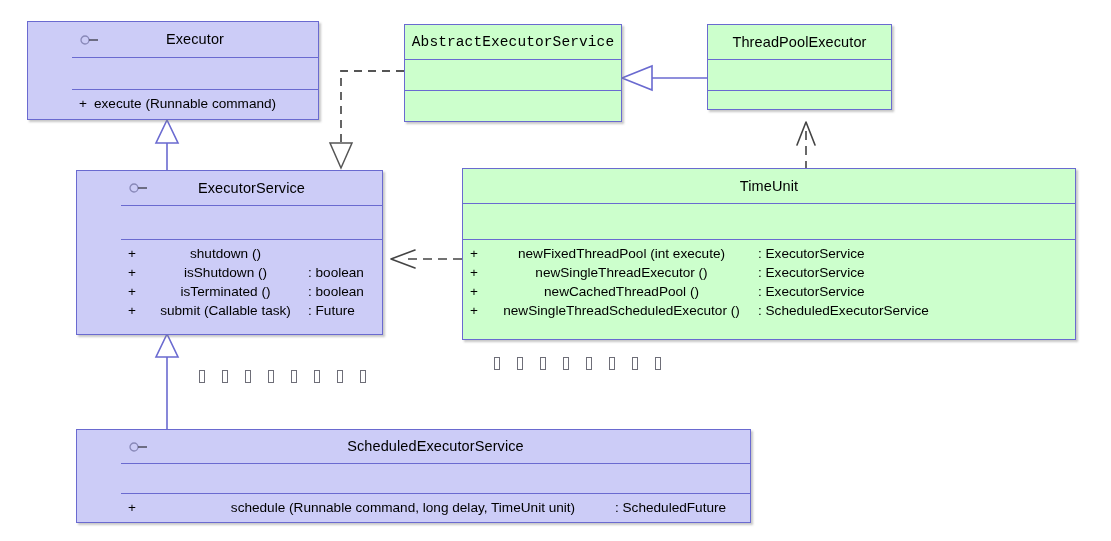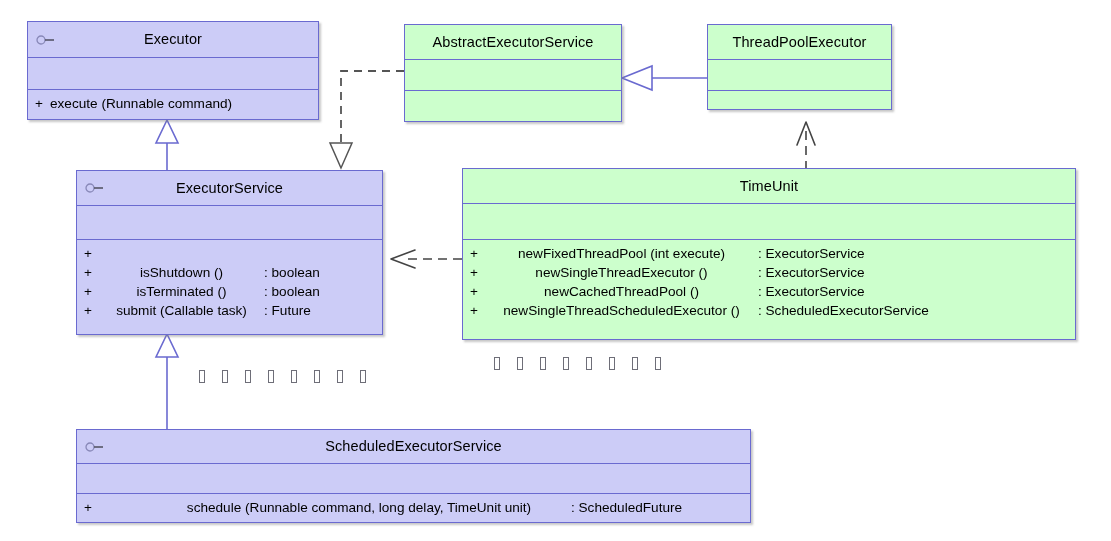--- a/index.html
+++ b/index.html
@@ -33,21 +33,21 @@
   }
 
   
   .uml-box {
     position: absolute;
     box-sizing: border-box;
     border: 1.5px solid #6A6AD0;
     z-index: 2;
     box-shadow: 1.5px 1.5px 2px rgba(130,130,130,0.45);
   }
-  .uml-box.iface-fill  { background: #CCCCF7; }
+  .uml-box.iface-fill  { background: #CCCCF7; padding-left: 44px; }
   .uml-box.class-fill  { background: #CCFFCC; }
 
   .compartment {
     box-sizing: border-box;
     position: relative;
   }
   .compartment + .compartment {
     border-top: 1.5px solid #6A6AD0;
   }
 
@@ -162,21 +162,21 @@
     <div class="compartment empty-compartment" style="height:32px;"></div>
     <div class="compartment members" style="height:30px;">
       <div class="member-row">
         <span class="member-vis">+</span>
         <span class="member-sig">execute (Runnable command)</span>
       </div>
     </div>
   </div>
 
   <div class="uml-box class-fill" style="left:404px; top:24px; width:218px; height:98px;">
-    <div class="compartment title-compartment" style="height:34px;">
+    <div class="compartment title-compartment" style="height:34px;font-family:Liberation Mono, monospace;">
       <span class="class-title">AbstractExecutorService</span>
     </div>
     <div class="compartment empty-compartment" style="height:31px;"></div>
     <div class="compartment empty-compartment" style="height:31px;"></div>
   </div>
 
   <div class="uml-box class-fill" style="left:707px; top:24px; width:185px; height:86px;">
     <div class="compartment title-compartment" style="height:34px;">
       <span class="class-title">ThreadPoolExecutor</span>
     </div>
@@ -189,20 +189,21 @@
       <svg class="iface-marker" viewBox="0 0 19 10" xmlns="http://www.w3.org/2000/svg">
         <circle cx="5" cy="5" r="4" fill="none" stroke="#8888B8" stroke-width="1.3"></circle>
         <line x1="9" y1="5" x2="18" y2="5" stroke="#555566" stroke-width="1.6"></line>
       </svg>
       <span class="class-title">ExecutorService</span>
     </div>
     <div class="compartment empty-compartment" style="height:34px;"></div>
     <div class="compartment members" style="height:95px;">
       <div class="member-row">
         <span class="member-vis">+</span>
+        <span class="member-sig" style="width:165px;">shutdown ()</span>
         <span class="member-type"></span>
       </div>
       <div class="member-row">
         <span class="member-vis">+</span>
         <span class="member-sig" style="width:165px;">isShutdown ()</span>
         <span class="member-type">: boolean</span>
       </div>
       <div class="member-row">
         <span class="member-vis">+</span>
         <span class="member-sig" style="width:165px;">isTerminated ()</span>

